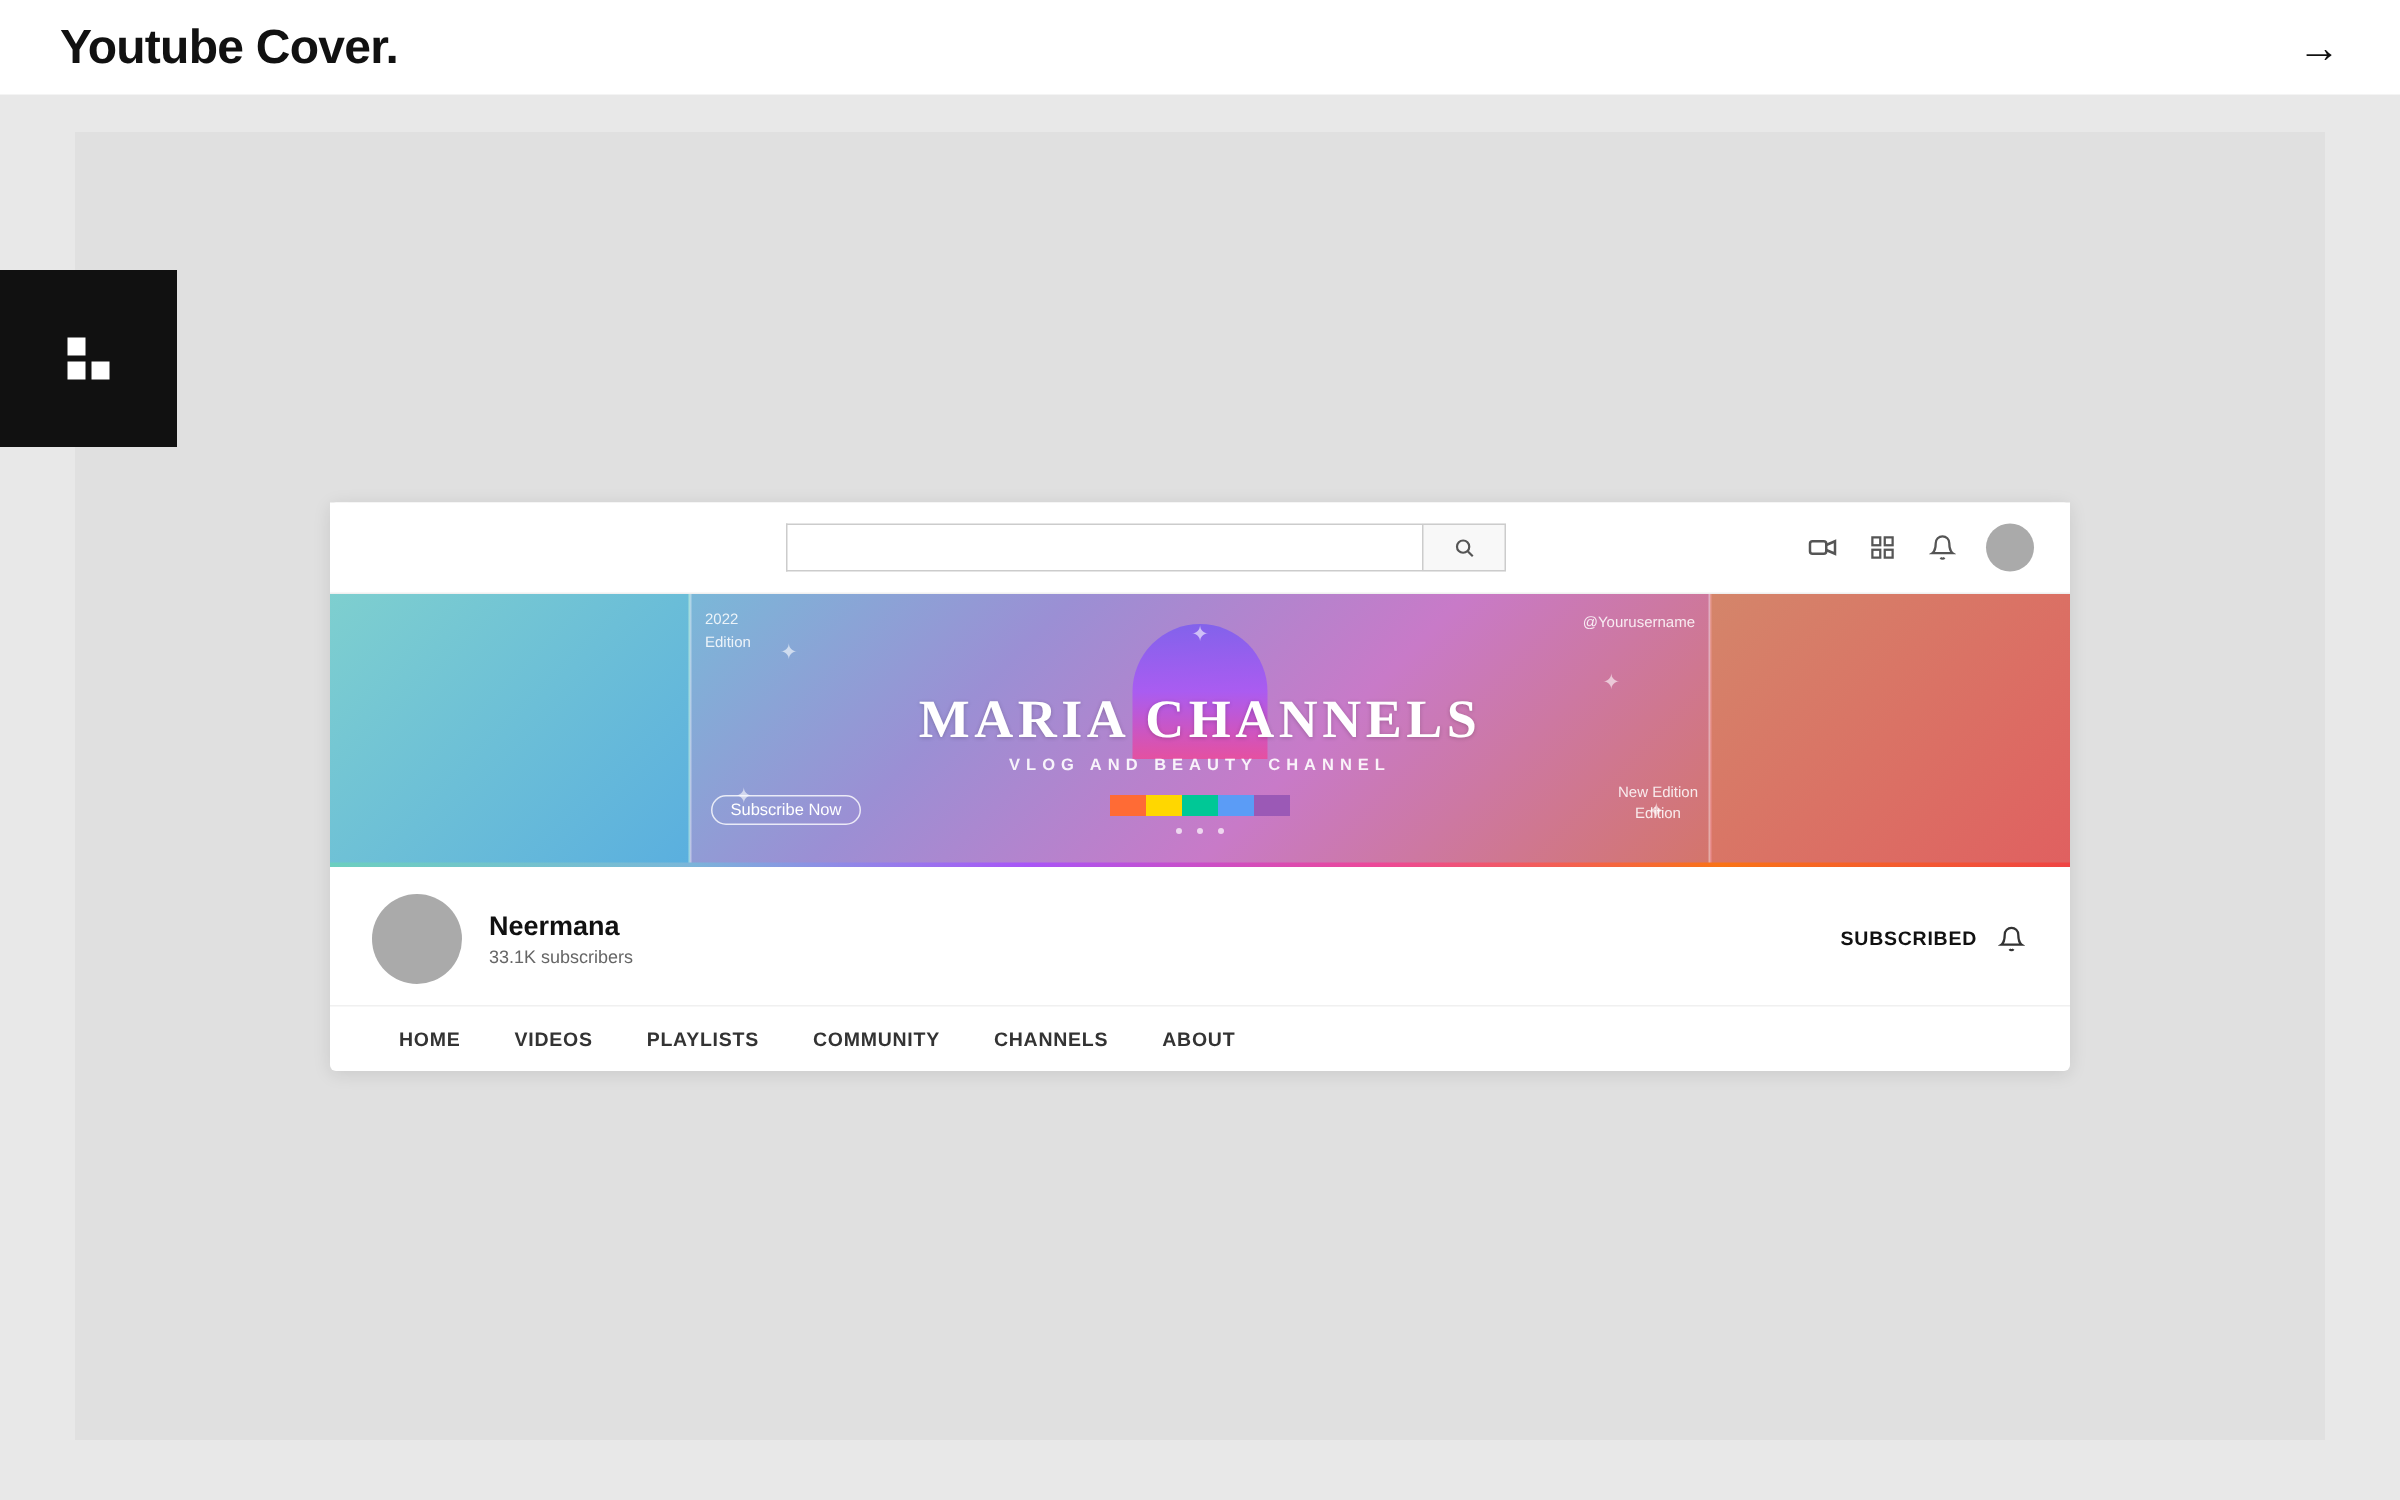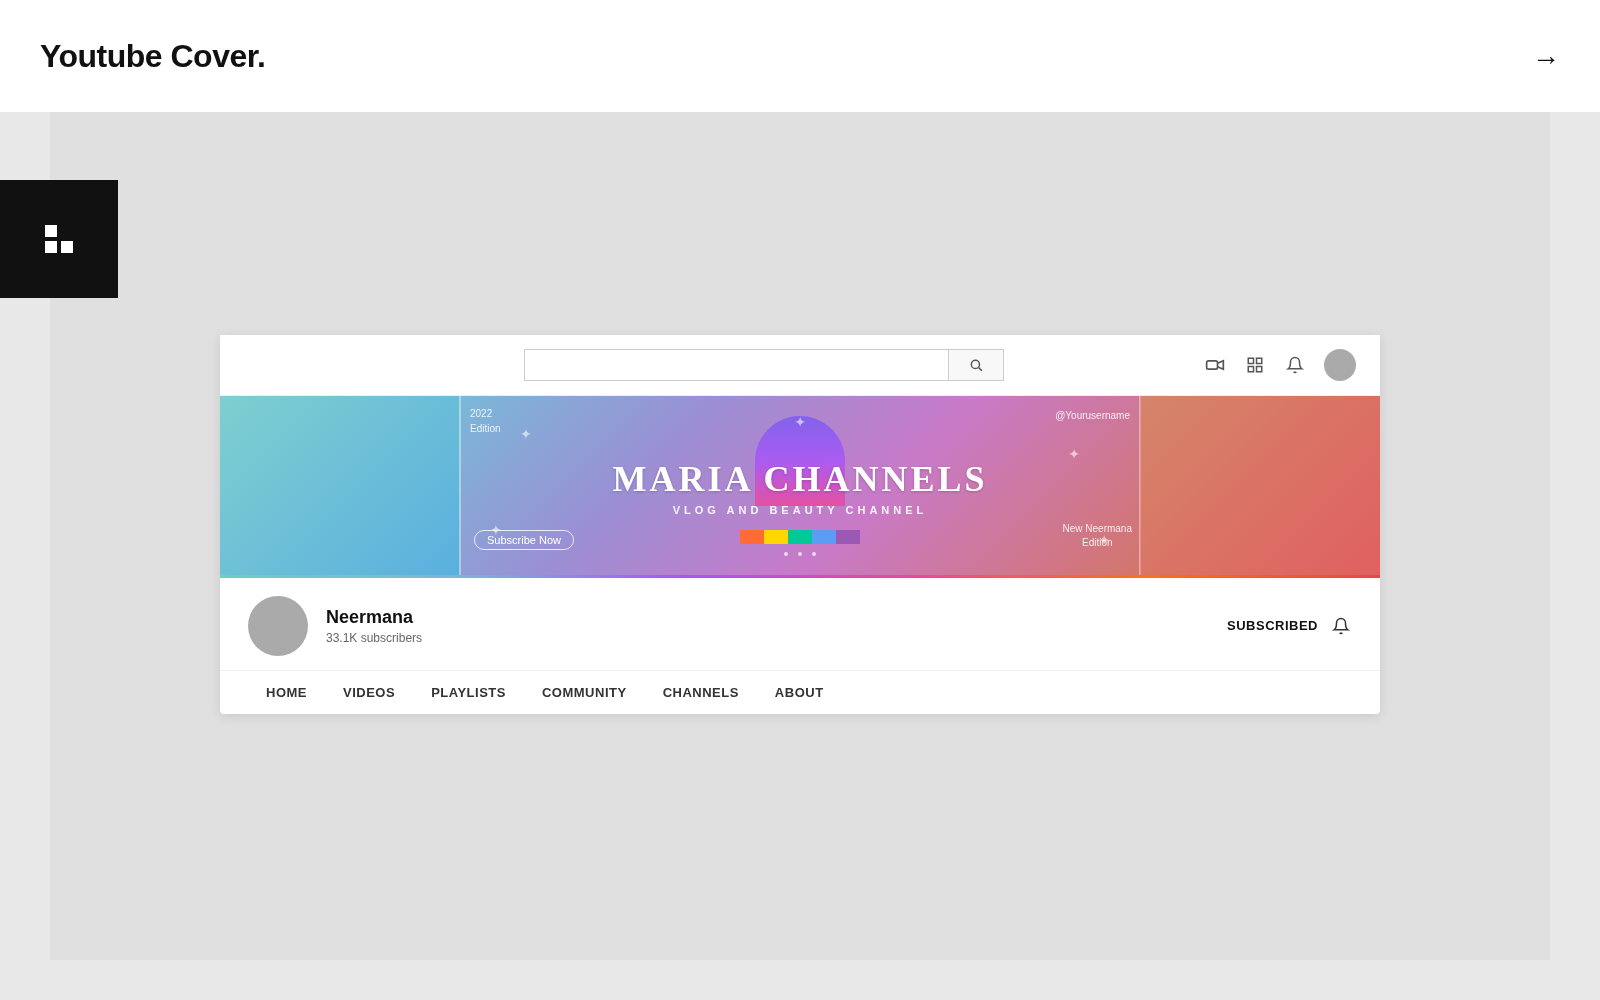--- a/index.html
+++ b/index.html
@@ -9,21 +9,21 @@
       background: #e8e8e8;
       font-family: Arial, Helvetica, sans-serif;
       overflow: hidden;
       position: relative;
     }
 
     
     .top-bar {
       position: absolute;
       top: 0; left: 0; right: 0;
-      height: 112px;
+      height: 63px;
       background: #ffffff;
       display: flex;
       align-items: center;
       justify-content: space-between;
       padding: 0 40px;
       z-index: 10;
       gap: 17px;
     }
 
     .top-bar-title {
@@ -509,21 +509,21 @@
       <div class="banner-line-right"></div>
 
       <div class="banner-left-text">
         <div>2022</div>
         <div>Edition</div>
       </div>
       <div class="banner-subscribe">Subscribe Now</div>
 
       <div class="banner-username">@Yourusername</div>
       <div class="banner-new-content">
-        <div>New Neermana</div>
+        <div>New Edition</div>
         <div>Edition</div>
       </div>
 
       <div class="banner-bottom-line"></div>
     </div>
 
     <div class="yt-channel-info">
       <div class="channel-left">
         <div class="channel-avatar"></div>
         <div>

